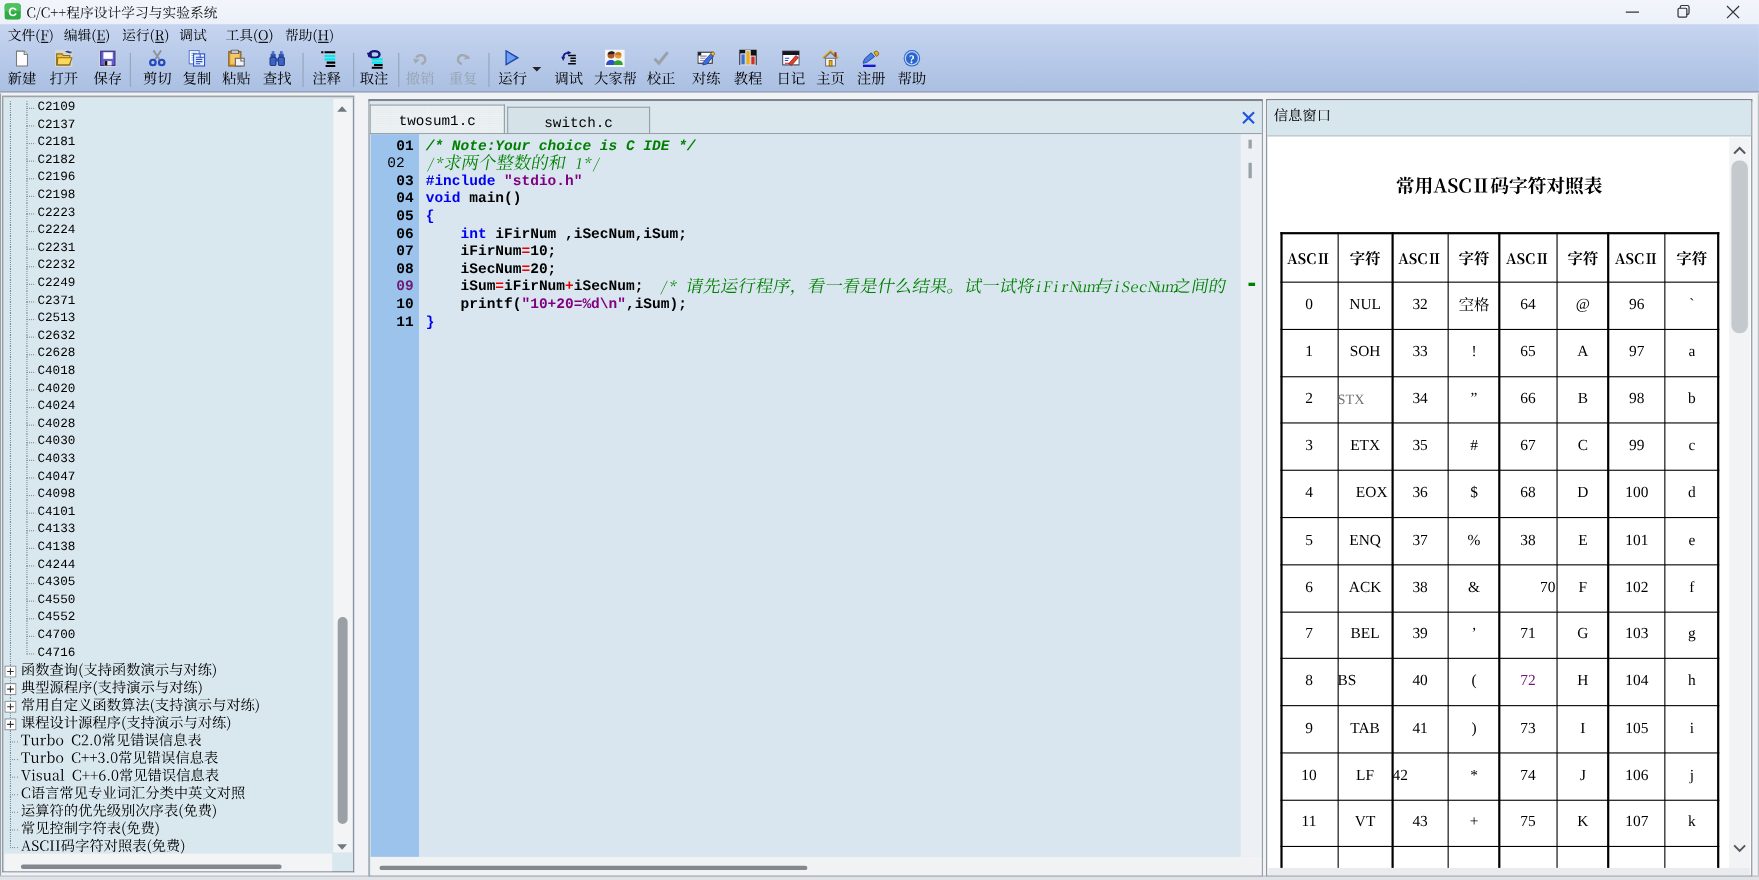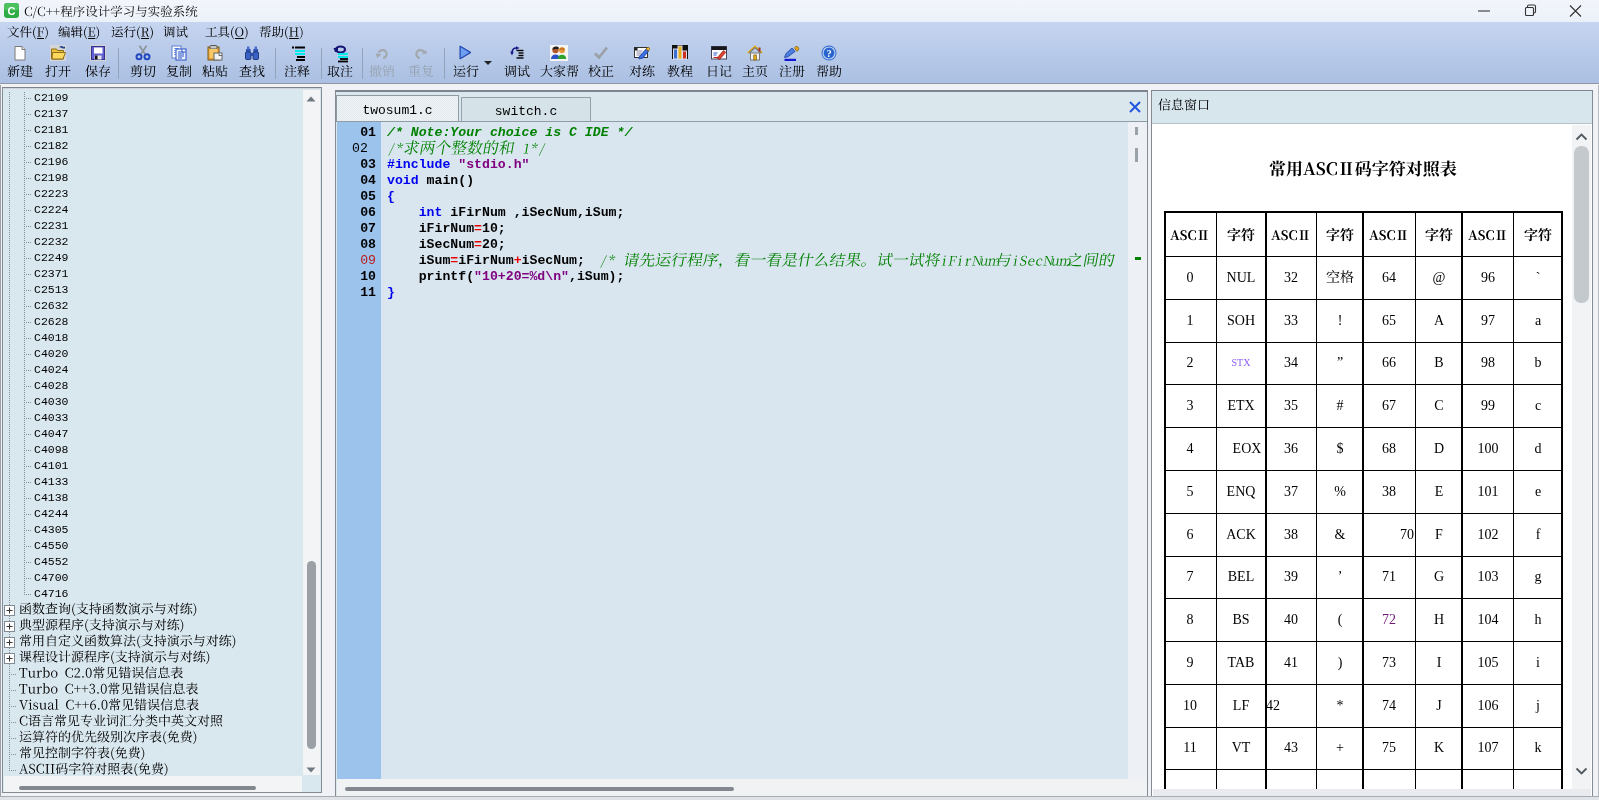--- a/index.html
+++ b/index.html
@@ -399,21 +399,21 @@
 <div class="abs" style="left:337px;top:779px;width:810px;height:17px;background:#f1f2f4"></div>
 <div class="abs" style="left:345px;top:787px;width:389px;height:3.5px;background:#82888e;border-radius:2px"></div>
 <div class="abs mono" style="left:352px;top:125px;width:24px;height:16px;font-weight:bold;font-size:13.2px;line-height:16px;text-align:right;color:#000">01</div>
 <div class="abs mono" style="left:352px;top:141px;width:24px;height:16px;font-weight:normal;font-size:13.2px;line-height:16px;text-align:left;color:#000">02</div>
 <div class="abs mono" style="left:352px;top:157px;width:24px;height:16px;font-weight:bold;font-size:13.2px;line-height:16px;text-align:right;color:#000">03</div>
 <div class="abs mono" style="left:352px;top:173px;width:24px;height:16px;font-weight:bold;font-size:13.2px;line-height:16px;text-align:right;color:#000">04</div>
 <div class="abs mono" style="left:352px;top:189px;width:24px;height:16px;font-weight:bold;font-size:13.2px;line-height:16px;text-align:right;color:#000">05</div>
 <div class="abs mono" style="left:352px;top:205px;width:24px;height:16px;font-weight:bold;font-size:13.2px;line-height:16px;text-align:right;color:#000">06</div>
 <div class="abs mono" style="left:352px;top:221px;width:24px;height:16px;font-weight:bold;font-size:13.2px;line-height:16px;text-align:right;color:#000">07</div>
 <div class="abs mono" style="left:352px;top:237px;width:24px;height:16px;font-weight:bold;font-size:13.2px;line-height:16px;text-align:right;color:#000">08</div>
-<div class="abs mono" style="left:352px;top:253px;width:24px;height:16px;font-weight:normal;font-size:13.2px;line-height:16px;text-align:right;color:#b91c1c">09</div>
+<div class="abs mono" style="left:352px;top:253px;width:24px;height:16px;font-weight:bold;font-size:13.2px;line-height:16px;text-align:right;color:#701a75">09</div>
 <div class="abs mono" style="left:352px;top:269px;width:24px;height:16px;font-weight:bold;font-size:13.2px;line-height:16px;text-align:right;color:#000">10</div>
 <div class="abs mono" style="left:352px;top:285px;width:24px;height:16px;font-weight:bold;font-size:13.2px;line-height:16px;text-align:right;color:#000">11</div>
 <div class="abs mono" style="left:387px;top:125px;width:741px;height:16px;font-weight:bold;font-size:13.2px;line-height:16px;white-space:pre;color:#000"><span style="color:#008000;font-style:italic">/* Note:Your choice is C IDE */</span></div>
 <div class="abs mono" style="left:387px;top:157px;width:741px;height:16px;font-weight:bold;font-size:13.2px;line-height:16px;white-space:pre;color:#000"><span style="color:#0000f0">#include</span> <span style="color:#800080">"stdio.h"</span></div>
 <div class="abs mono" style="left:387px;top:173px;width:741px;height:16px;font-weight:bold;font-size:13.2px;line-height:16px;white-space:pre;color:#000"><span style="color:#0000f0">void</span> main()</div>
 <div class="abs mono" style="left:387px;top:189px;width:741px;height:16px;font-weight:bold;font-size:13.2px;line-height:16px;white-space:pre;color:#000"><span style="color:#0000f0">{</span></div>
 <div class="abs mono" style="left:387px;top:205px;width:741px;height:16px;font-weight:bold;font-size:13.2px;line-height:16px;white-space:pre;color:#000">    <span style="color:#0000f0">int</span> iFirNum ,iSecNum,iSum;</div>
 <div class="abs mono" style="left:387px;top:221px;width:741px;height:16px;font-weight:bold;font-size:13.2px;line-height:16px;white-space:pre;color:#000">    iFirNum<span style="color:#e80000">=</span>10;</div>
 <div class="abs mono" style="left:387px;top:237px;width:741px;height:16px;font-weight:bold;font-size:13.2px;line-height:16px;white-space:pre;color:#000">    iSecNum<span style="color:#e80000">=</span>20;</div>
 <div class="abs mono" style="left:387px;top:253px;width:741px;height:16px;font-weight:bold;font-size:13.2px;line-height:16px;white-space:pre;color:#000">    iSum<span style="color:#e80000">=</span>iFirNum<span style="color:#e80000">+</span>iSecNum;</div>
@@ -512,21 +512,21 @@
 <div class="abs serif" style="left:1513px;top:268.5px;width:50px;height:18px;font-size:14px;line-height:18px;text-align:center;color:#000">`</div>
 <div class="abs serif" style="left:1165px;top:311.5px;width:50px;height:18px;font-size:14px;line-height:18px;text-align:center;color:#000">1</div>
 <div class="abs serif" style="left:1216px;top:311.5px;width:50px;height:18px;font-size:14px;line-height:18px;text-align:center;color:#000">SOH</div>
 <div class="abs serif" style="left:1266px;top:311.5px;width:50px;height:18px;font-size:14px;line-height:18px;text-align:center;color:#000">33</div>
 <div class="abs serif" style="left:1315px;top:311.5px;width:50px;height:18px;font-size:14px;line-height:18px;text-align:center;color:#000">!</div>
 <div class="abs serif" style="left:1364px;top:311.5px;width:50px;height:18px;font-size:14px;line-height:18px;text-align:center;color:#000">65</div>
 <div class="abs serif" style="left:1414px;top:311.5px;width:50px;height:18px;font-size:14px;line-height:18px;text-align:center;color:#000">A</div>
 <div class="abs serif" style="left:1463px;top:311.5px;width:50px;height:18px;font-size:14px;line-height:18px;text-align:center;color:#000">97</div>
 <div class="abs serif" style="left:1513px;top:311.5px;width:50px;height:18px;font-size:14px;line-height:18px;text-align:center;color:#000">a</div>
 <div class="abs serif" style="left:1165px;top:354px;width:50px;height:18px;font-size:14px;line-height:18px;text-align:center;color:#000">2</div>
-<div class="abs serif" style="left:1216px;top:354px;width:50px;height:18px;font-size:10px;line-height:18px;text-align:center;color:#8b5cf6">STX</div>
+<div class="abs serif" style="left:1216px;top:354px;width:50px;height:18px;font-size:13px;line-height:18px;color:#737373">STX</div>
 <div class="abs serif" style="left:1266px;top:354px;width:50px;height:18px;font-size:14px;line-height:18px;text-align:center;color:#000">34</div>
 <div class="abs serif" style="left:1315px;top:354px;width:50px;height:18px;font-size:14px;line-height:18px;text-align:center;color:#000">”</div>
 <div class="abs serif" style="left:1364px;top:354px;width:50px;height:18px;font-size:14px;line-height:18px;text-align:center;color:#000">66</div>
 <div class="abs serif" style="left:1414px;top:354px;width:50px;height:18px;font-size:14px;line-height:18px;text-align:center;color:#000">B</div>
 <div class="abs serif" style="left:1463px;top:354px;width:50px;height:18px;font-size:14px;line-height:18px;text-align:center;color:#000">98</div>
 <div class="abs serif" style="left:1513px;top:354px;width:50px;height:18px;font-size:14px;line-height:18px;text-align:center;color:#000">b</div>
 <div class="abs serif" style="left:1165px;top:396.5px;width:50px;height:18px;font-size:14px;line-height:18px;text-align:center;color:#000">3</div>
 <div class="abs serif" style="left:1216px;top:396.5px;width:50px;height:18px;font-size:14px;line-height:18px;text-align:center;color:#000">ETX</div>
 <div class="abs serif" style="left:1266px;top:396.5px;width:50px;height:18px;font-size:14px;line-height:18px;text-align:center;color:#000">35</div>
 <div class="abs serif" style="left:1315px;top:396.5px;width:50px;height:18px;font-size:14px;line-height:18px;text-align:center;color:#000">#</div>
@@ -560,21 +560,21 @@
 <div class="abs serif" style="left:1513px;top:525.5px;width:50px;height:18px;font-size:14px;line-height:18px;text-align:center;color:#000">f</div>
 <div class="abs serif" style="left:1165px;top:568px;width:50px;height:18px;font-size:14px;line-height:18px;text-align:center;color:#000">7</div>
 <div class="abs serif" style="left:1216px;top:568px;width:50px;height:18px;font-size:14px;line-height:18px;text-align:center;color:#000">BEL</div>
 <div class="abs serif" style="left:1266px;top:568px;width:50px;height:18px;font-size:14px;line-height:18px;text-align:center;color:#000">39</div>
 <div class="abs serif" style="left:1315px;top:568px;width:50px;height:18px;font-size:14px;line-height:18px;text-align:center;color:#000">’</div>
 <div class="abs serif" style="left:1364px;top:568px;width:50px;height:18px;font-size:14px;line-height:18px;text-align:center;color:#000">71</div>
 <div class="abs serif" style="left:1414px;top:568px;width:50px;height:18px;font-size:14px;line-height:18px;text-align:center;color:#000">G</div>
 <div class="abs serif" style="left:1463px;top:568px;width:50px;height:18px;font-size:14px;line-height:18px;text-align:center;color:#000">103</div>
 <div class="abs serif" style="left:1513px;top:568px;width:50px;height:18px;font-size:14px;line-height:18px;text-align:center;color:#000">g</div>
 <div class="abs serif" style="left:1165px;top:610.5px;width:50px;height:18px;font-size:14px;line-height:18px;text-align:center;color:#000">8</div>
-<div class="abs serif" style="left:1216px;top:610.5px;width:50px;height:18px;font-size:14px;line-height:18px;text-align:center;color:#000">BS</div>
+<div class="abs serif" style="left:1216px;top:610.5px;width:50px;height:18px;font-size:14px;line-height:18px;color:#000">BS</div>
 <div class="abs serif" style="left:1266px;top:610.5px;width:50px;height:18px;font-size:14px;line-height:18px;text-align:center;color:#000">40</div>
 <div class="abs serif" style="left:1315px;top:610.5px;width:50px;height:18px;font-size:14px;line-height:18px;text-align:center;color:#000">(</div>
 <div class="abs serif" style="left:1364px;top:610.5px;width:50px;height:18px;font-size:14px;line-height:18px;text-align:center;color:#701a75">72</div>
 <div class="abs serif" style="left:1414px;top:610.5px;width:50px;height:18px;font-size:14px;line-height:18px;text-align:center;color:#000">H</div>
 <div class="abs serif" style="left:1463px;top:610.5px;width:50px;height:18px;font-size:14px;line-height:18px;text-align:center;color:#000">104</div>
 <div class="abs serif" style="left:1513px;top:610.5px;width:50px;height:18px;font-size:14px;line-height:18px;text-align:center;color:#000">h</div>
 <div class="abs serif" style="left:1165px;top:653.5px;width:50px;height:18px;font-size:14px;line-height:18px;text-align:center;color:#000">9</div>
 <div class="abs serif" style="left:1216px;top:653.5px;width:50px;height:18px;font-size:14px;line-height:18px;text-align:center;color:#000">TAB</div>
 <div class="abs serif" style="left:1266px;top:653.5px;width:50px;height:18px;font-size:14px;line-height:18px;text-align:center;color:#000">41</div>
 <div class="abs serif" style="left:1315px;top:653.5px;width:50px;height:18px;font-size:14px;line-height:18px;text-align:center;color:#000">)</div>

